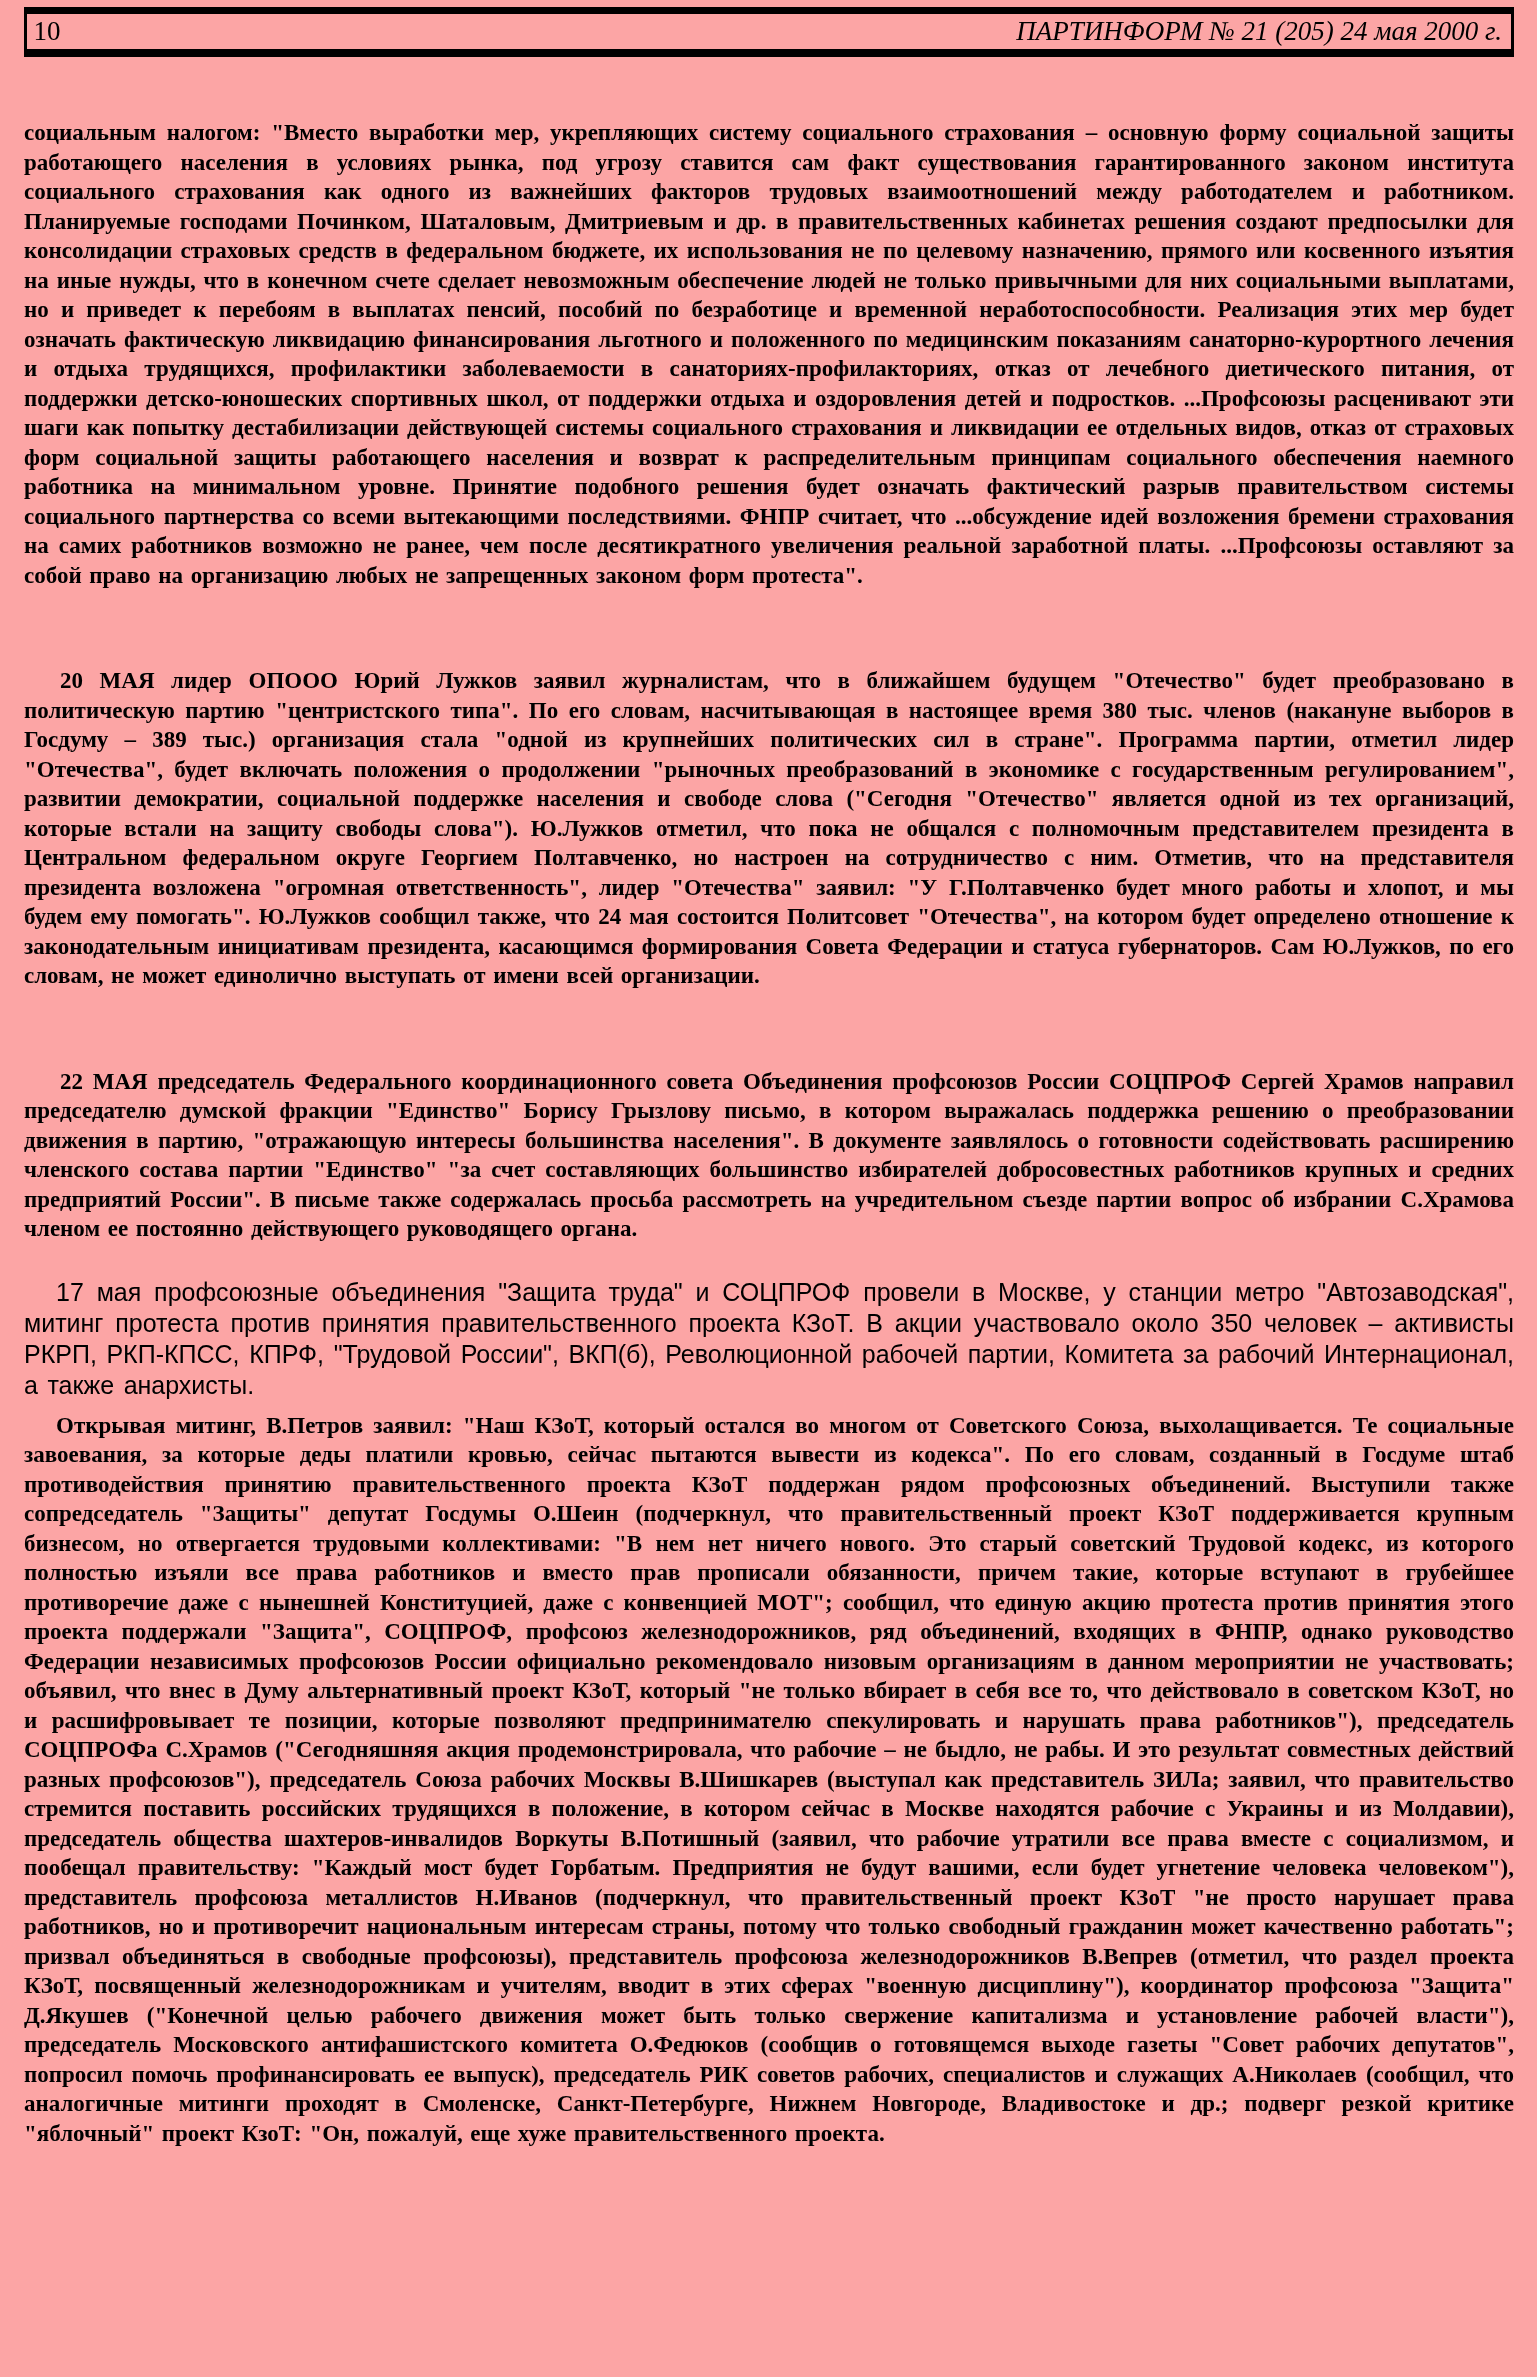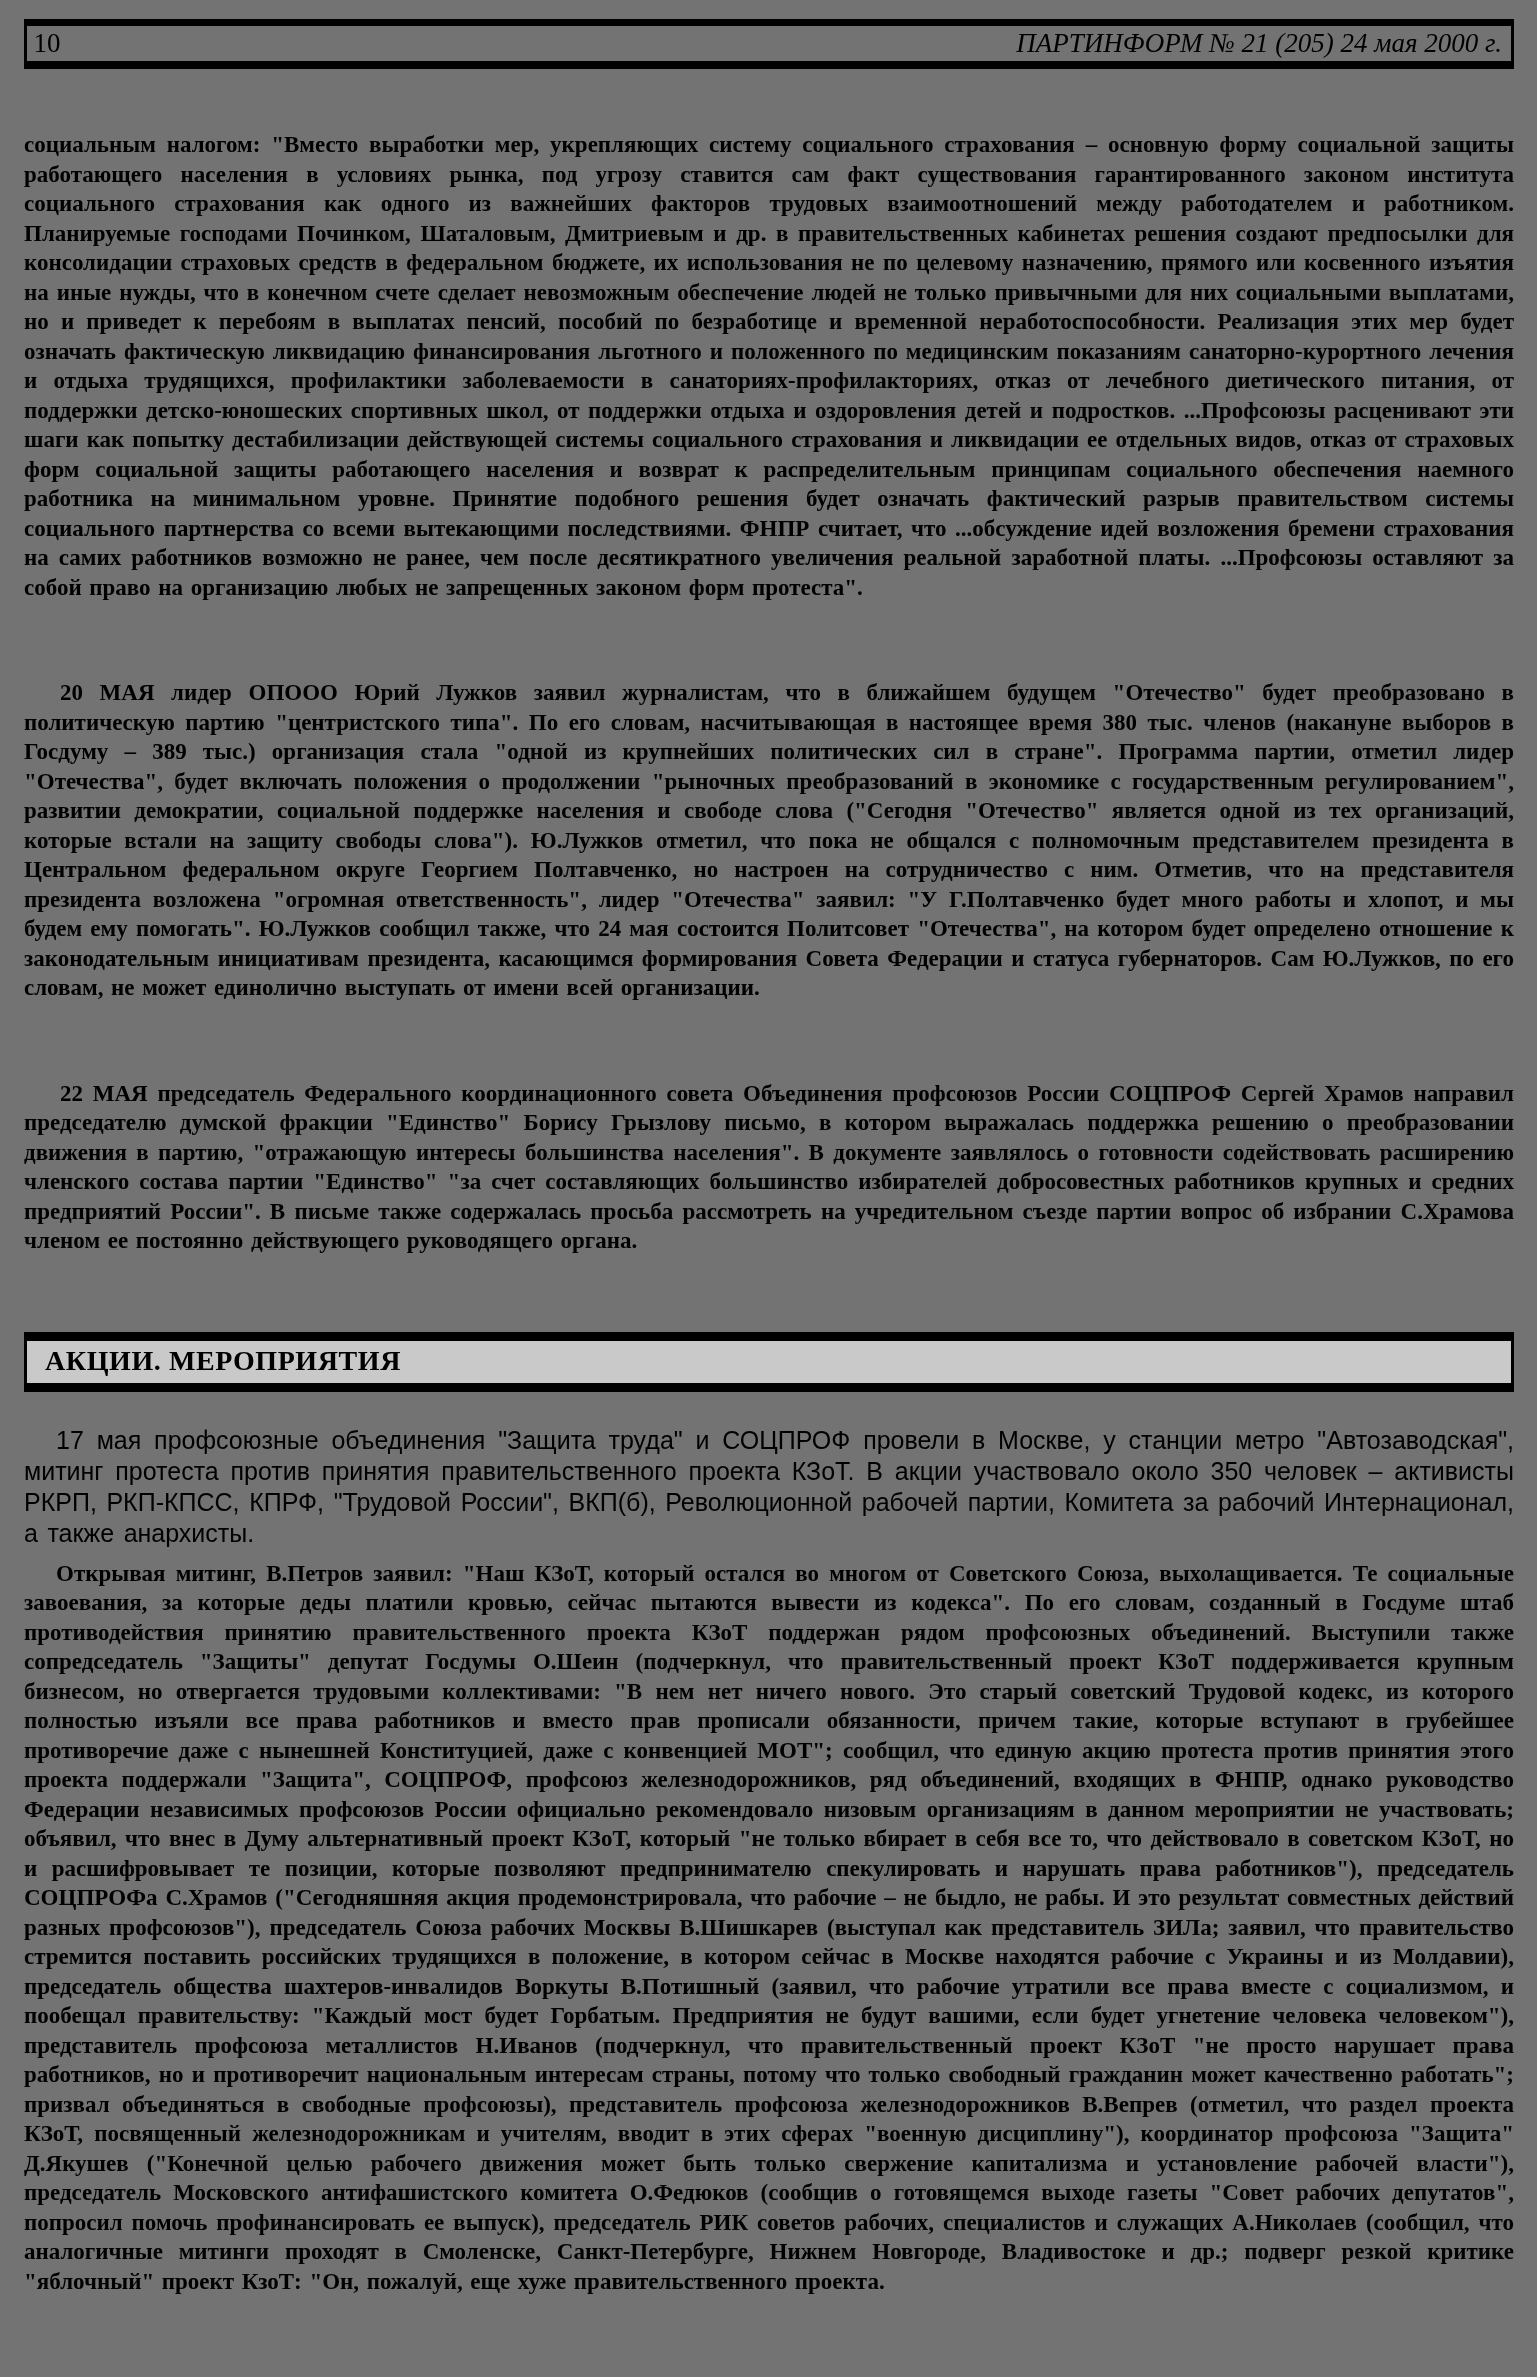--- a/index.html
+++ b/index.html
@@ -4,24 +4,24 @@
 <style>
   html, body {
     margin: 0;
     padding: 0;
     background: #ffffff;
   }
   .page {
     position: relative;
     width: 1537px;
     height: 2377px;
-    background: #737373;
+    background: #fca5a5;
     overflow: hidden;
     box-sizing: border-box;
-    padding: 19px 23px 0 24px;
+    padding: 7px 23px 0 24px;
     font-family: "Liberation Serif", "DejaVu Serif", serif;
     color: #000000;
   }
   
   .header-box {
     box-sizing: border-box;
     border-left: 3.2px solid #000;
     border-right: 3.2px solid #000;
     border-top: 7px solid #000;
     border-bottom: 8.3px solid #000;
@@ -110,23 +110,20 @@
     <span class="page-number">10</span>
     <span class="masthead">ПАРТИНФОРМ № 21 (205) 24 мая 2000 г.</span>
   </div>
 
   <div class="body-text">
     <p class="para">социальным налогом: "Вместо выработки мер, укрепляющих систему социального страхования – основную форму социальной защиты работающего населения в условиях рынка, под угрозу ставится сам факт существования гарантированного законом института социального страхования как одного из важнейших факторов трудовых взаимоотношений между работодателем и работником. Планируемые господами Починком, Шаталовым, Дмитриевым и др. в правительственных кабинетах решения создают предпосылки для консолидации страховых средств в федеральном бюджете, их использования не по целевому назначению, прямого или косвенного изъятия на иные нужды, что в конечном счете сделает невозможным обеспечение людей не только привычными для них социальными выплатами, но и приведет к перебоям в выплатах пенсий, пособий по безработице и временной неработоспособности. Реализация этих мер будет означать фактическую ликвидацию финансирования льготного и положенного по медицинским показаниям санаторно-курортного лечения и отдыха трудящихся, профилактики заболеваемости в санаториях-профилакториях, отказ от лечебного диетического питания, от поддержки детско-юношеских спортивных школ, от поддержки отдыха и оздоровления детей и подростков. ...Профсоюзы расценивают эти шаги как попытку дестабилизации действующей системы социального страхования и ликвидации ее отдельных видов, отказ от страховых форм социальной защиты работающего населения и возврат к распределительным принципам социального обеспечения наемного работника на минимальном уровне. Принятие подобного решения будет означать фактический разрыв правительством системы социального партнерства со всеми вытекающими последствиями. ФНПР считает, что ...обсуждение идей возложения бремени страхования на самих работников возможно не ранее, чем после десятикратного увеличения реальной заработной платы. ...Профсоюзы оставляют за собой право на организацию любых не запрещенных законом форм протеста".</p>
     <p class="para">20 МАЯ лидер ОПООО Юрий Лужков заявил журналистам, что в ближайшем будущем "Отечество" будет преобразовано в политическую партию "центристского типа". По его словам, насчитывающая в настоящее время 380 тыс. членов (накануне выборов в Госдуму – 389 тыс.) организация стала "одной из крупнейших политических сил в стране". Программа партии, отметил лидер "Отечества", будет включать положения о продолжении "рыночных преобразований в экономике с государственным регулированием", развитии демократии, социальной поддержке населения и свободе слова ("Сегодня "Отечество" является одной из тех организаций, которые встали на защиту свободы слова"). Ю.Лужков отметил, что пока не общался с полномочным представителем президента в Центральном федеральном округе Георгием Полтавченко, но настроен на сотрудничество с ним. Отметив, что на представителя президента возложена "огромная ответственность", лидер "Отечества" заявил: "У Г.Полтавченко будет много работы и хлопот, и мы будем ему помогать". Ю.Лужков сообщил также, что 24 мая состоится Политсовет "Отечества", на котором будет определено отношение к законодательным инициативам президента, касающимся формирования Совета Федерации и статуса губернаторов. Сам Ю.Лужков, по его словам, не может единолично выступать от имени всей организации.</p>
     <p class="para">22 МАЯ председатель Федерального координационного совета Объединения профсоюзов России СОЦПРОФ Сергей Храмов направил председателю думской фракции "Единство" Борису Грызлову письмо, в котором выражалась поддержка решению о преобразовании движения в партию, "отражающую интересы большинства населения". В документе заявлялось о готовности содействовать расширению членского состава партии "Единство" "за счет составляющих большинство избирателей добросовестных работников крупных и средних предприятий России". В письме также содержалась просьба рассмотреть на учредительном съезде партии вопрос об избрании С.Храмова членом ее постоянно действующего руководящего органа.</p>
   </div>
 
-  <div class="section-bar">
-    <span class="section-title">АКЦИИ. МЕРОПРИЯТИЯ</span>
-  </div>
 
   <div class="article">
     <p class="lead">17 мая профсоюзные объединения "Защита труда" и СОЦПРОФ провели в Москве, у станции метро "Автозаводская", митинг протеста против принятия правительственного проекта КЗоТ. В акции участвовало около 350 человек – активисты РКРП, РКП-КПСС, КПРФ, "Трудовой России", ВКП(б), Революционной рабочей партии, Комитета за рабочий Интернационал, а также анархисты.</p>
     <p class="para article-body">Открывая митинг, В.Петров заявил: "Наш КЗоТ, который остался во многом от Советского Союза, выхолащивается. Те социальные завоевания, за которые деды платили кровью, сейчас пытаются вывести из кодекса". По его словам, созданный в Госдуме штаб противодействия принятию правительственного проекта КЗоТ поддержан рядом профсоюзных объединений. Выступили также сопредседатель "Защиты" депутат Госдумы О.Шеин (подчеркнул, что правительственный проект КЗоТ поддерживается крупным бизнесом, но отвергается трудовыми коллективами: "В нем нет ничего нового. Это старый советский Трудовой кодекс, из которого полностью изъяли все права работников и вместо прав прописали обязанности, причем такие, которые вступают в грубейшее противоречие даже с нынешней Конституцией, даже с конвенцией МОТ"; сообщил, что единую акцию протеста против принятия этого проекта поддержали "Защита", СОЦПРОФ, профсоюз железнодорожников, ряд объединений, входящих в ФНПР, однако руководство Федерации независимых профсоюзов России официально рекомендовало низовым организациям в данном мероприятии не участвовать; объявил, что внес в Думу альтернативный проект КЗоТ, который "не только вбирает в себя все то, что действовало в советском КЗоТ, но и расшифровывает те позиции, которые позволяют предпринимателю спекулировать и нарушать права работников"), председатель СОЦПРОФа С.Храмов ("Сегодняшняя акция продемонстрировала, что рабочие – не быдло, не рабы. И это результат совместных действий разных профсоюзов"), председатель Союза рабочих Москвы В.Шишкарев (выступал как представитель ЗИЛа; заявил, что правительство стремится поставить российских трудящихся в положение, в котором сейчас в Москве находятся рабочие с Украины и из Молдавии), председатель общества шахтеров-инвалидов Воркуты В.Потишный (заявил, что рабочие утратили все права вместе с социализмом, и пообещал правительству: "Каждый мост будет Горбатым. Предприятия не будут вашими, если будет угнетение человека человеком"), представитель профсоюза металлистов Н.Иванов (подчеркнул, что правительственный проект КЗоТ "не просто нарушает права работников, но и противоречит национальным интересам страны, потому что только свободный гражданин может качественно работать"; призвал объединяться в свободные профсоюзы), представитель профсоюза железнодорожников В.Вепрев (отметил, что раздел проекта КЗоТ, посвященный железнодорожникам и учителям, вводит в этих сферах "военную дисциплину"), координатор профсоюза "Защита" Д.Якушев ("Конечной целью рабочего движения может быть только свержение капитализма и установление рабочей власти"), председатель Московского антифашистского комитета О.Федюков (сообщив о готовящемся выходе газеты "Совет рабочих депутатов", попросил помочь профинансировать ее выпуск), председатель РИК советов рабочих, специалистов и служащих А.Николаев (сообщил, что аналогичные митинги проходят в Смоленске, Санкт-Петербурге, Нижнем Новгороде, Владивостоке и др.; подверг резкой критике "яблочный" проект КзоТ: "Он, пожалуй, еще хуже правительственного проекта.</p>
   </div>
 
 </div>
 
 
 </body></html>

